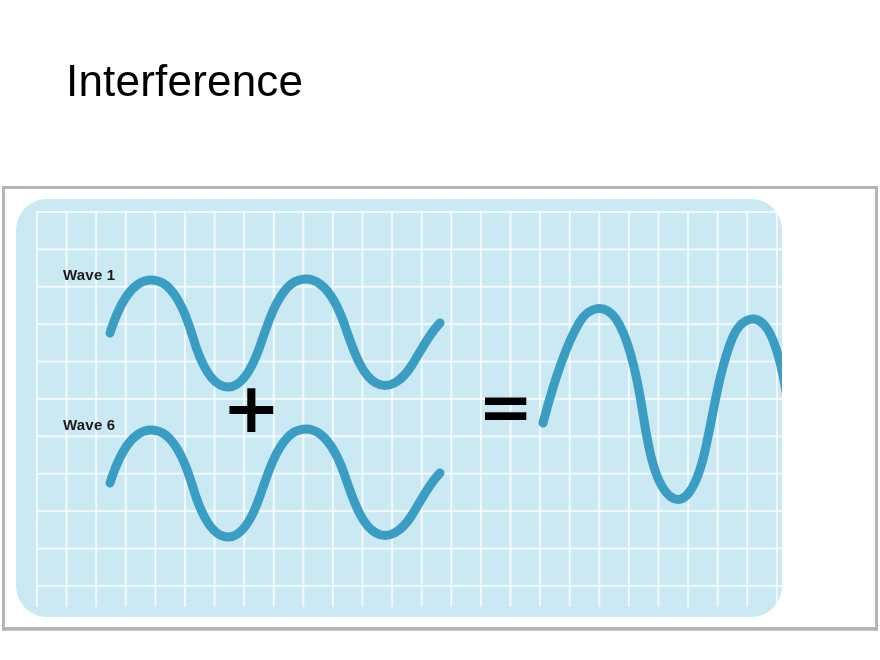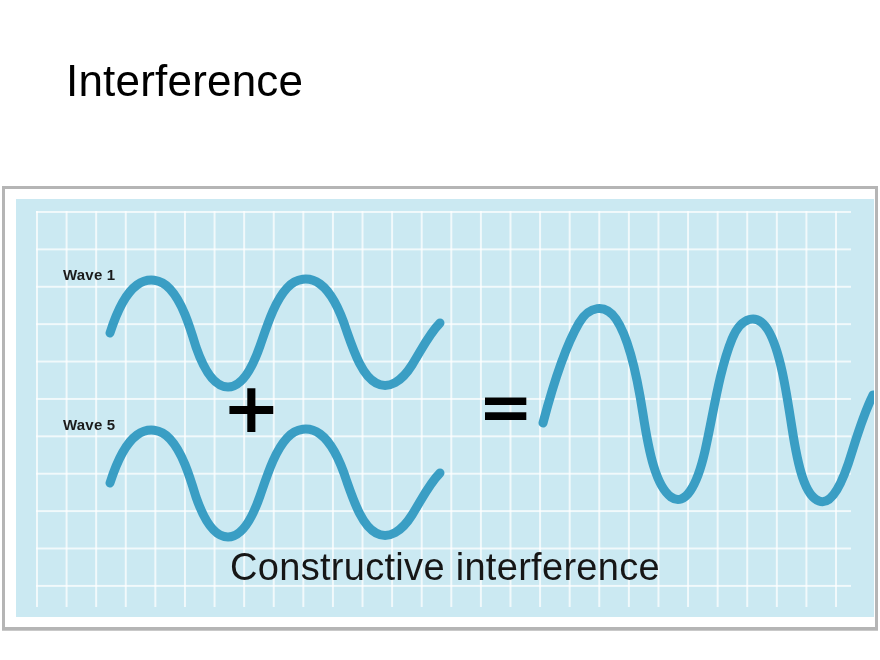--- a/index.html
+++ b/index.html
@@ -38,24 +38,25 @@
     background: #ffffff;
     border: 3px solid #b5b5b5;
     box-sizing: border-box;
     box-shadow: 0 1px 0 #c9c9c9;
   }
 
   #figure-canvas {
     position: absolute;
     left: 11px;
     top: 10px;
-    width: 858px;
+    width: 766px;
     height: 418px;
     background: #cbe9f2;
     overflow: hidden;
+    border-radius: 31px;
   }
 
   
   #figure-grid {
     position: absolute;
     left: 20px;
     top: 12px;
     width: 815px;
     height: 396px;
     background-image:
@@ -167,22 +168,21 @@
                C 697,217 703,172 716,140
                C 725,118 741,113 752,131
                C 764,151 770,190 776,229
                C 782,268 789,297 803,302
                C 816,307 827,283 836,253
                C 844,227 850,210 857,196" fill="none" stroke="#3a9ec4" stroke-width="9" stroke-linecap="round" stroke-linejoin="round"></path>
     </svg>
 
     <div class="wave-label" id="wave1-label">Wave 1</div>
 
-    <div class="wave-label" id="wave2-label">Wave 5</div>
+    <div class="wave-label" id="wave2-label">Wave 6</div>
 
     <div class="operator" id="plus-operator">+</div>
 
     <div class="operator" id="equals-operator">=</div>
 
-    <div id="figure-caption">Constructive interference</div>
 
   </div>
 </div>
 
 </body></html>

